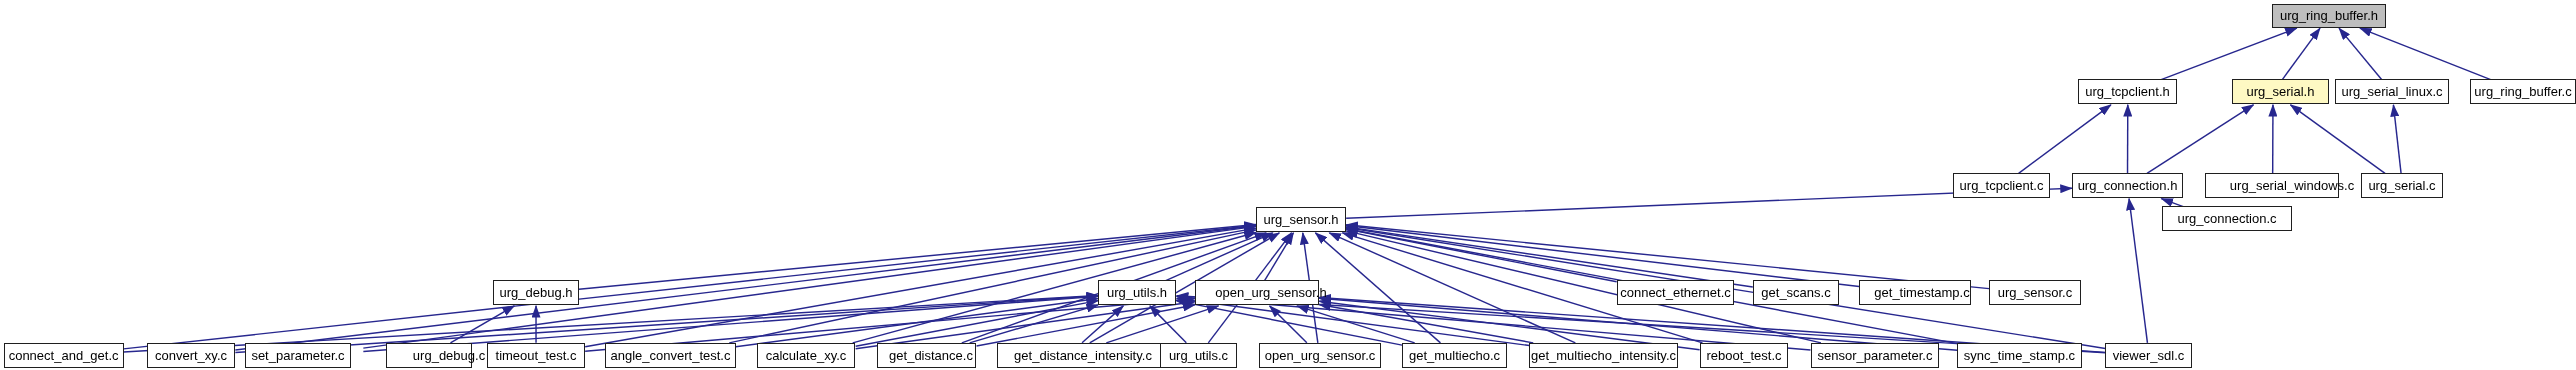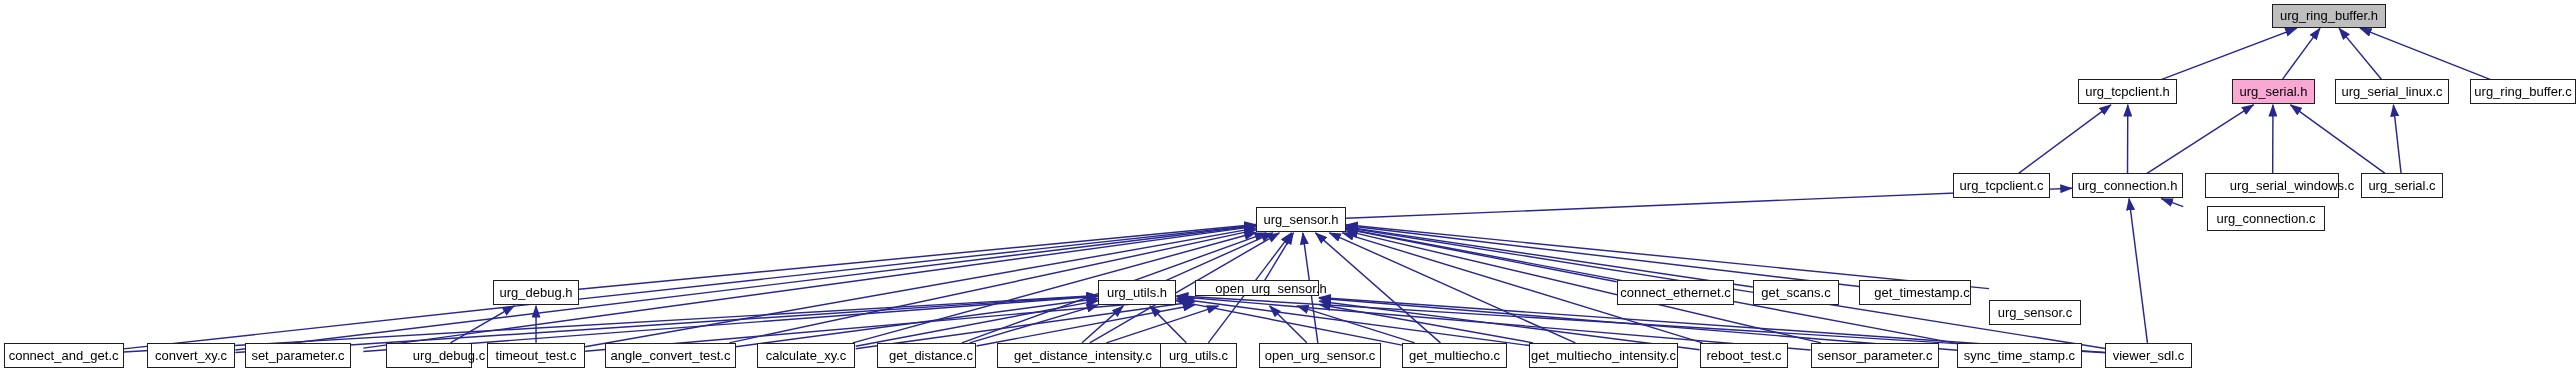--- a/index.html
+++ b/index.html
@@ -99,36 +99,36 @@
         <line x1="1569.0" y1="380.0" x2="1438.5" y2="339.0" stroke="#27278e" stroke-width="1.6" marker-end="url(#arrow)"></line>
         <line x1="1700.5" y1="380.0" x2="1463.0" y2="337.4" stroke="#27278e" stroke-width="1.6" marker-end="url(#arrow)"></line>
         <line x1="1885.0" y1="387.7" x2="1463.0" y2="333.8" stroke="#27278e" stroke-width="1.6" marker-end="url(#arrow)"></line>
         <line x1="2171.0" y1="388.3" x2="1463.0" y2="330.6" stroke="#27278e" stroke-width="1.6" marker-end="url(#arrow)"></line>
         <line x1="2335.0" y1="390.6" x2="1463.0" y2="329.8" stroke="#27278e" stroke-width="1.6" marker-end="url(#arrow)"></line>
       </g>
   </svg>
   <div id="nodes">
       <div class="node highlight" style="left: 2272px; top: 3.6px; width: 114px; height: 24px; background: rgb(190, 190, 190);">urg_ring_buffer.h</div>
       <div class="node" style="left: 2078px; top: 79px; width: 99px; height: 25px; border-color: rgb(31, 31, 31); background: rgb(255, 255, 255);">urg_tcpclient.h</div>
-      <div class="node" style="left: 2232px; top: 79px; width: 83px; height: 25px; border-color: rgb(31, 31, 31); background: #f9a8d4;">urg_serial.h</div>
+      <div class="node" style="left: 2232px; top: 79px; width: 97px; height: 25px; border-color: rgb(31, 31, 31); background: #fef9c3;">urg_serial.h</div>
       <div class="node" style="left: 2335px; top: 79px; width: 114px; height: 25px; border-color: rgb(31, 31, 31); background: rgb(255, 255, 255);">urg_serial_linux.c</div>
       <div class="node" style="left: 2470px; top: 79px; width: 106px; height: 25px; border-color: rgb(31, 31, 31); background: rgb(255, 255, 255);">urg_ring_buffer.c</div>
       <div class="node" style="left: 1953px; top: 173px; width: 97px; height: 25px; border-color: rgb(31, 31, 31); background: rgb(255, 255, 255);">urg_tcpclient.c</div>
       <div class="node" style="left: 2072px; top: 173px; width: 111px; height: 25px; border-color: rgb(31, 31, 31); background: rgb(255, 255, 255);">urg_connection.h</div>
       <div class="node" style="left: 2205px; top: 173px; width: 134px; height: 25px; border-color: rgb(31, 31, 31); background: rgb(255, 255, 255); padding-left: 40px;">urg_serial_windows.c</div>
       <div class="node" style="left: 2361px; top: 173px; width: 82px; height: 25px; border-color: rgb(31, 31, 31); background: rgb(255, 255, 255);">urg_serial.c</div>
       <div class="node" style="left: 1256px; top: 207px; width: 90px; height: 25px; border-color: rgb(31, 31, 31); background: rgb(255, 255, 255);">urg_sensor.h</div>
-      <div class="node" style="left: 2162px; top: 206px; width: 118px; height: 25px; border-color: rgb(31, 31, 31); background: rgb(255, 255, 255); margin-left: 45px;">urg_connection.c</div>
+      <div class="node" style="left: 2162px; top: 206px; width: 130px; height: 25px; border-color: rgb(31, 31, 31); background: rgb(255, 255, 255);">urg_connection.c</div>
       <div class="node" style="left: 493px; top: 280px; width: 86px; height: 25px; border-color: rgb(31, 31, 31); background: rgb(255, 255, 255); text-align: right;">urg_debug.h</div>
       <div class="node" style="left: 1098px; top: 280px; width: 78px; height: 25px; border-color: rgb(31, 31, 31); background: rgb(255, 255, 255);">urg_utils.h</div>
-      <div class="node" style="left: 1195px; top: 280px; width: 124px; height: 16px; border-color: rgb(31, 31, 31); background: rgb(255, 255, 255); padding-left: 28px;">open_urg_sensor.h</div>
+      <div class="node" style="left: 1195px; top: 280px; width: 124px; height: 25px; border-color: rgb(31, 31, 31); background: rgb(255, 255, 255); padding-left: 28px;">open_urg_sensor.h</div>
       <div class="node" style="left: 1617px; top: 280px; width: 117px; height: 25px; border-color: rgb(31, 31, 31); background: rgb(255, 255, 255);">connect_ethernet.c</div>
       <div class="node" style="left: 1753px; top: 280px; width: 86px; height: 25px; border-color: rgb(31, 31, 31); background: rgb(255, 255, 255);">get_scans.c</div>
       <div class="node" style="left: 1859px; top: 280px; width: 112px; height: 25px; border-color: rgb(31, 31, 31); background: rgb(255, 255, 255); padding-left: 14px;">get_timestamp.c</div>
-      <div class="node" style="left: 1989px; top: 280px; width: 92px; height: 25px; border-color: rgb(31, 31, 31); background: rgb(255, 255, 255); margin-top: 20px;">urg_sensor.c</div>
+      <div class="node" style="left: 1989px; top: 280px; width: 92px; height: 25px; border-color: rgb(31, 31, 31); background: rgb(255, 255, 255);">urg_sensor.c</div>
       <div class="node" style="left: 3.6px; top: 343px; width: 120px; height: 25px; border-color: rgb(31, 31, 31); background: rgb(255, 255, 255);">connect_and_get.c</div>
       <div class="node" style="left: 147px; top: 343px; width: 88px; height: 25px; border-color: rgb(31, 31, 31); background: rgb(255, 255, 255);">convert_xy.c</div>
       <div class="node" style="left: 245px; top: 343px; width: 106px; height: 25px; border-color: rgb(31, 31, 31); background: rgb(255, 255, 255);">set_parameter.c</div>
       <div class="node" style="left: 386px; top: 343px; width: 86px; height: 25px; border-color: rgb(31, 31, 31); background: rgb(255, 255, 255); padding-left: 40px;">urg_debug.c</div>
       <div class="node" style="left: 487px; top: 343px; width: 98px; height: 25px; border-color: rgb(31, 31, 31); background: rgb(255, 255, 255);">timeout_test.c</div>
       <div class="node" style="left: 605px; top: 343px; width: 131px; height: 25px; border-color: rgb(31, 31, 31); background: rgb(255, 255, 255);">angle_convert_test.c</div>
       <div class="node" style="left: 757px; top: 343px; width: 98px; height: 25px; border-color: rgb(31, 31, 31); background: rgb(255, 255, 255);">calculate_xy.c</div>
       <div class="node" style="left: 877px; top: 343px; width: 99px; height: 25px; border-color: rgb(31, 31, 31); background: rgb(255, 255, 255); padding-left: 9px;">get_distance.c</div>
       <div class="node" style="left: 997px; top: 343px; width: 172px; height: 25px; border-color: rgb(31, 31, 31); background: rgb(255, 255, 255);">get_distance_intensity.c</div>
       <div class="node" style="left: 1160px; top: 343px; width: 77px; height: 25px; border-color: rgb(31, 31, 31); background: rgb(255, 255, 255);">urg_utils.c</div>

